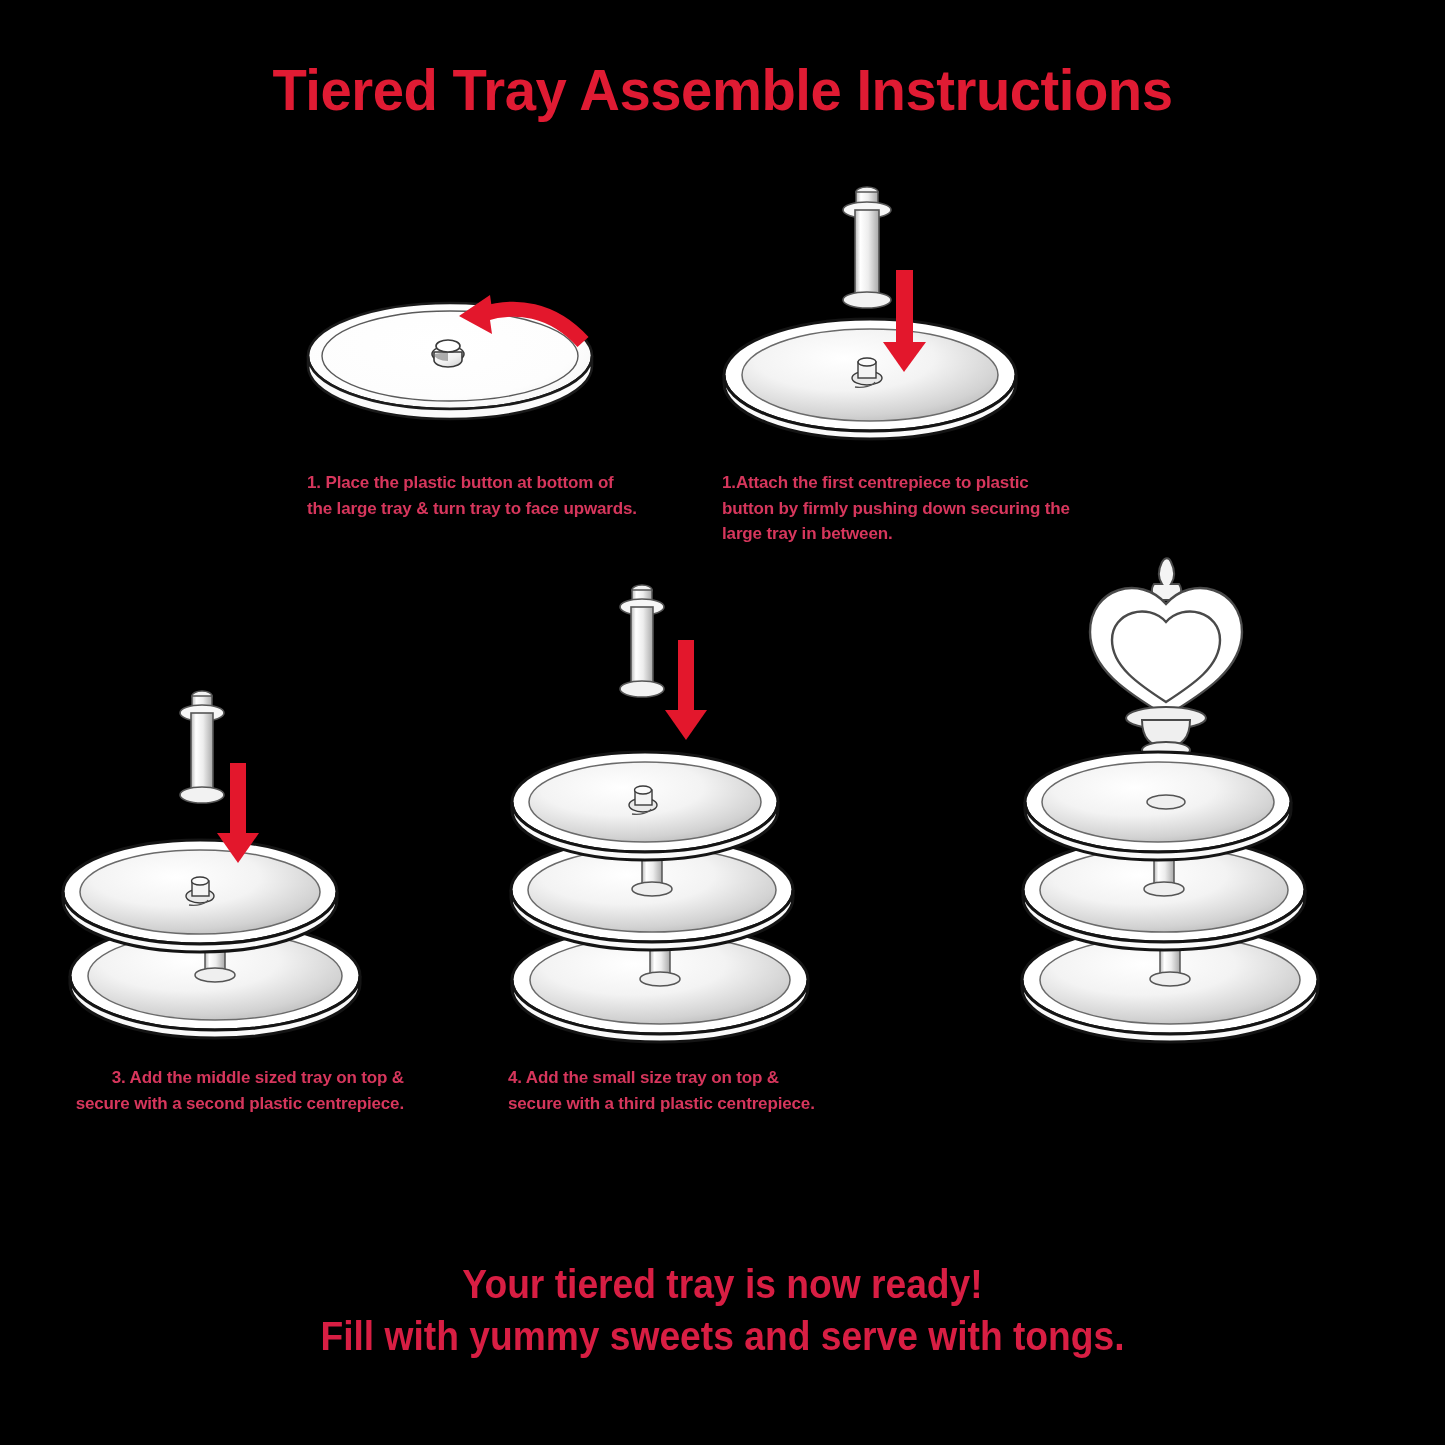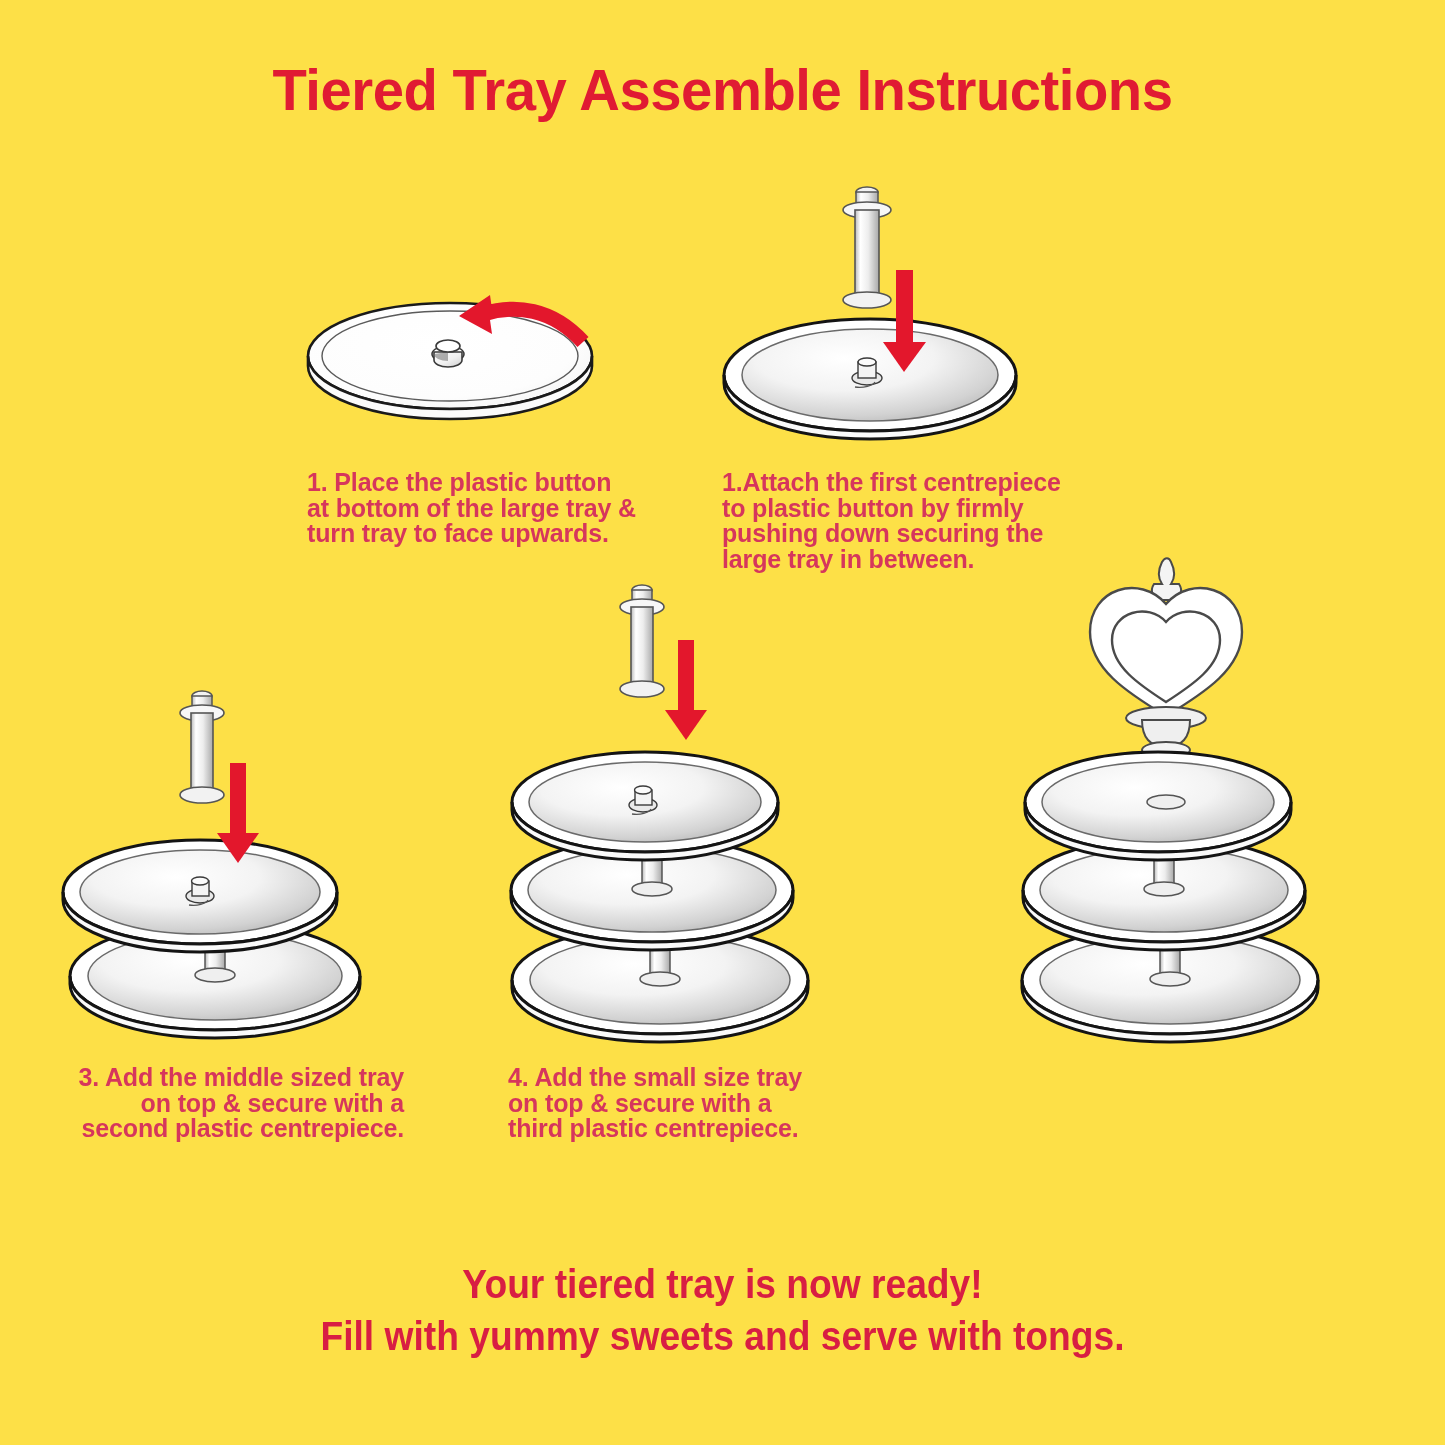--- a/index.html
+++ b/index.html
@@ -10,21 +10,21 @@
   body {
     width: 1445px;
     height: 1445px;
     overflow: hidden;
     font-family: "Liberation Sans", sans-serif;
     position: relative;
   }
   .sheet {
     position: absolute;
     inset: 0;
-    background: #fde047;
+    background: #000000;
   }
 
   
   .title {
     position: absolute;
     top: 56px;
     left: 0;
     width: 1445px;
     text-align: center;
     color: #e01b33;
@@ -35,21 +35,21 @@
     transform: scaleX(0.97);
     white-space: nowrap;
   }
 
   
   .caption {
     position: absolute;
     color: #d6365c;
     font-family: "Liberation Sans", sans-serif;
     font-weight: bold;
-    font-size: 25px;
+    font-size: 17px;
     line-height: 25.5px;
     letter-spacing: -0.15px;
     white-space: pre-line;
   }
   #cap1 { left: 307px; top: 470px;  width: 330px; }
   #cap2 { left: 722px; top: 470px;  width: 350px; }
   #cap3 { left: 74px;  top: 1065px; width: 330px; text-align: right; }
   #cap4 { left: 508px; top: 1065px; width: 320px; }
   #cap5 { left: 1022px;top: 1065px; width: 380px; }
 

